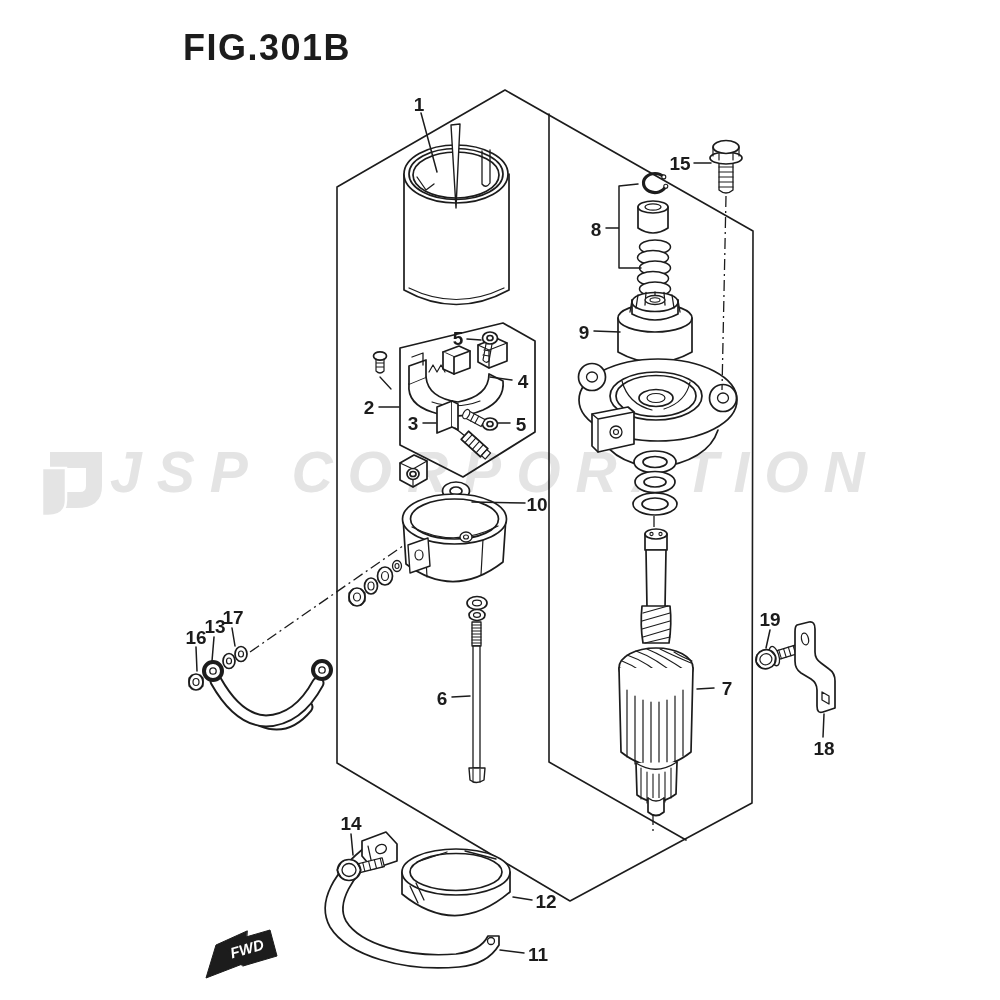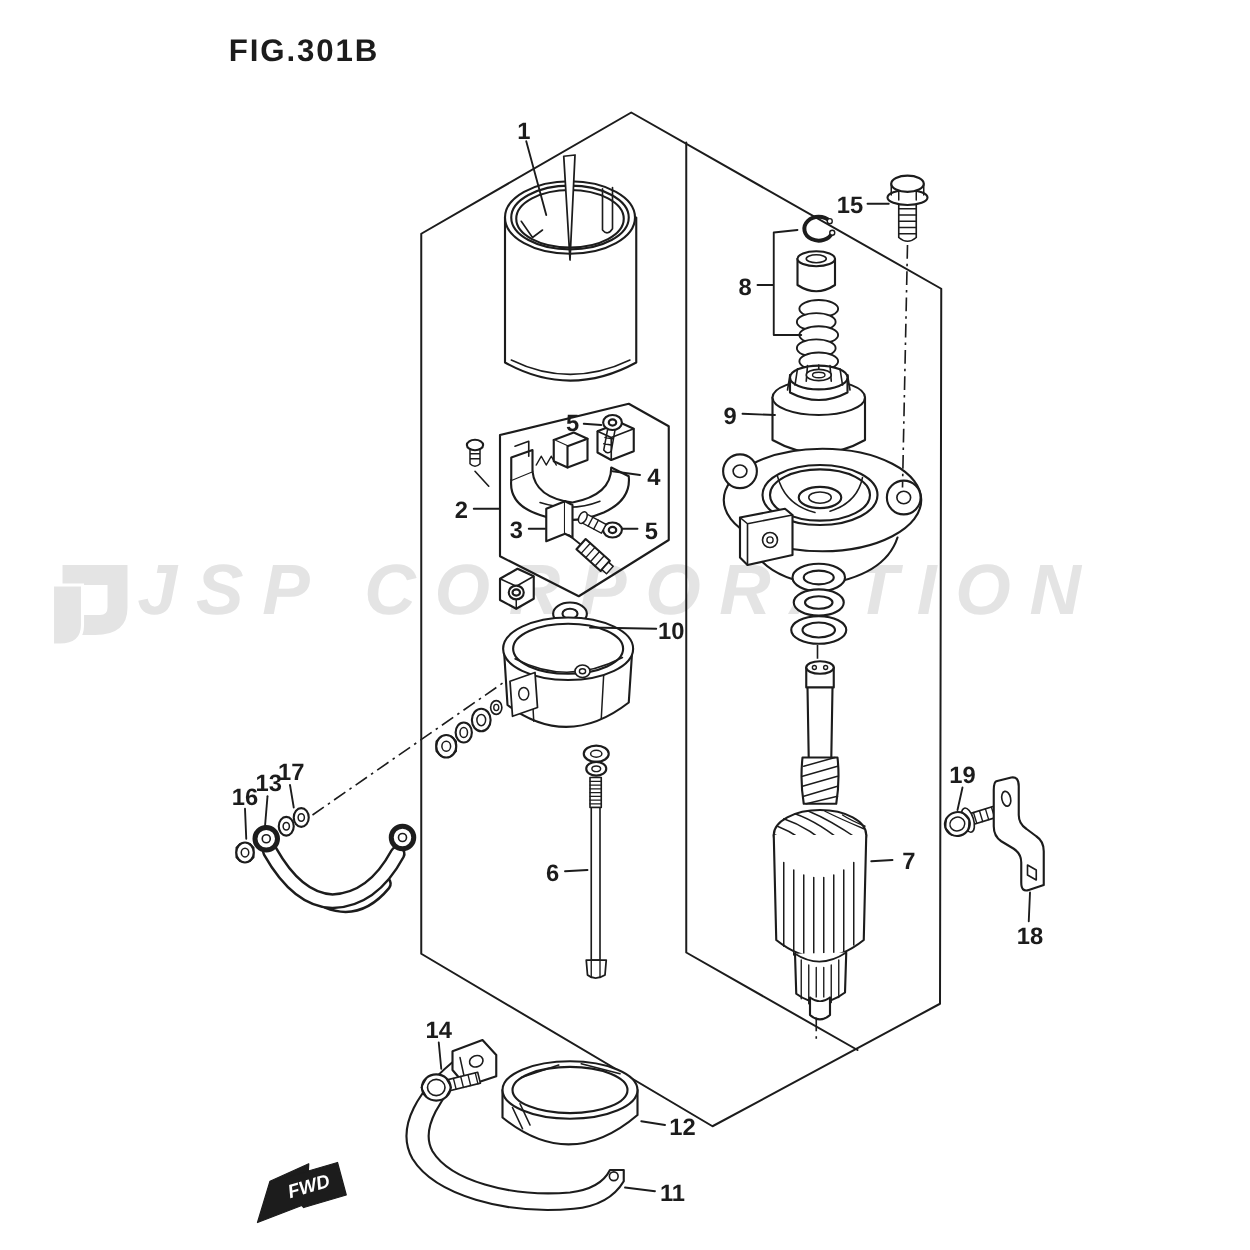--- a/index.html
+++ b/index.html
@@ -1,18 +1,18 @@
 <!DOCTYPE html>
 <html style="--ink: #1c1c1c; --wm: #e4e4e4; --bg: #ffffff;"><head>
 <meta charset="utf-8">
 <style>
   html,body{margin:0;padding:0;background:#fff;}
   .canvas{position:relative;width:1000px;height:1000px;background:var(--bg,#fff);overflow:hidden;
           font-family:"Liberation Sans",sans-serif;}
-  .fig-title{position:absolute;left:183px;top:27px;font-size:25px;font-weight:bold;
+  .fig-title{position:absolute;left:183px;top:27px;font-size:36px;font-weight:bold;
              letter-spacing:1.5px;color:var(--ink,#1c1c1c);}
   .watermark{position:absolute;left:38px;top:432px;height:92px;color:var(--wm,#e4e4e4);
              display:flex;align-items:flex-start;pointer-events:none;}
   .wm-text{font-size:57px;font-weight:bold;font-style:italic;letter-spacing:15px;
            line-height:80px;white-space:nowrap;}
   svg.art{position:absolute;left:0;top:0;color:var(--ink,#1c1c1c);}
 </style>
 </head>
 <body>
 

